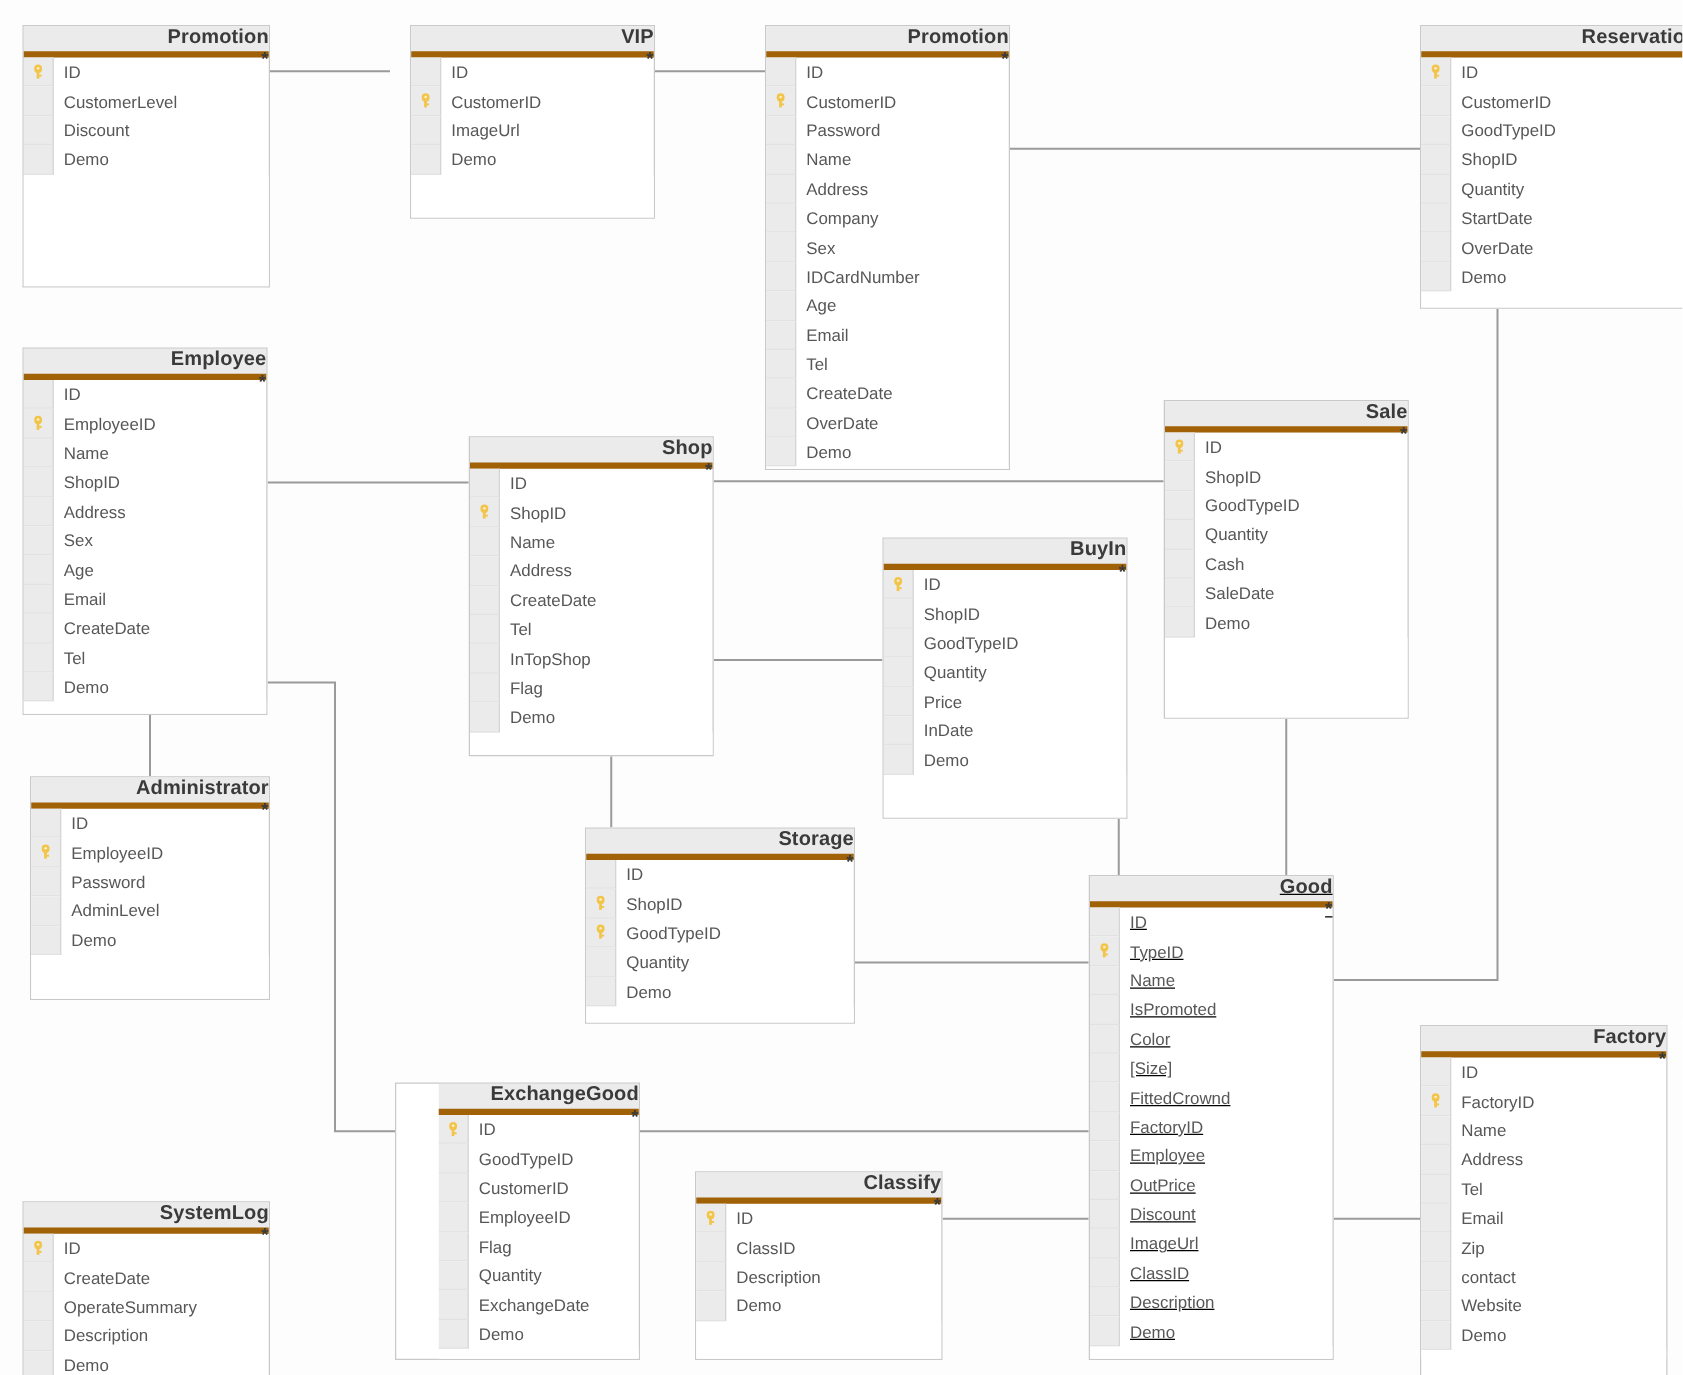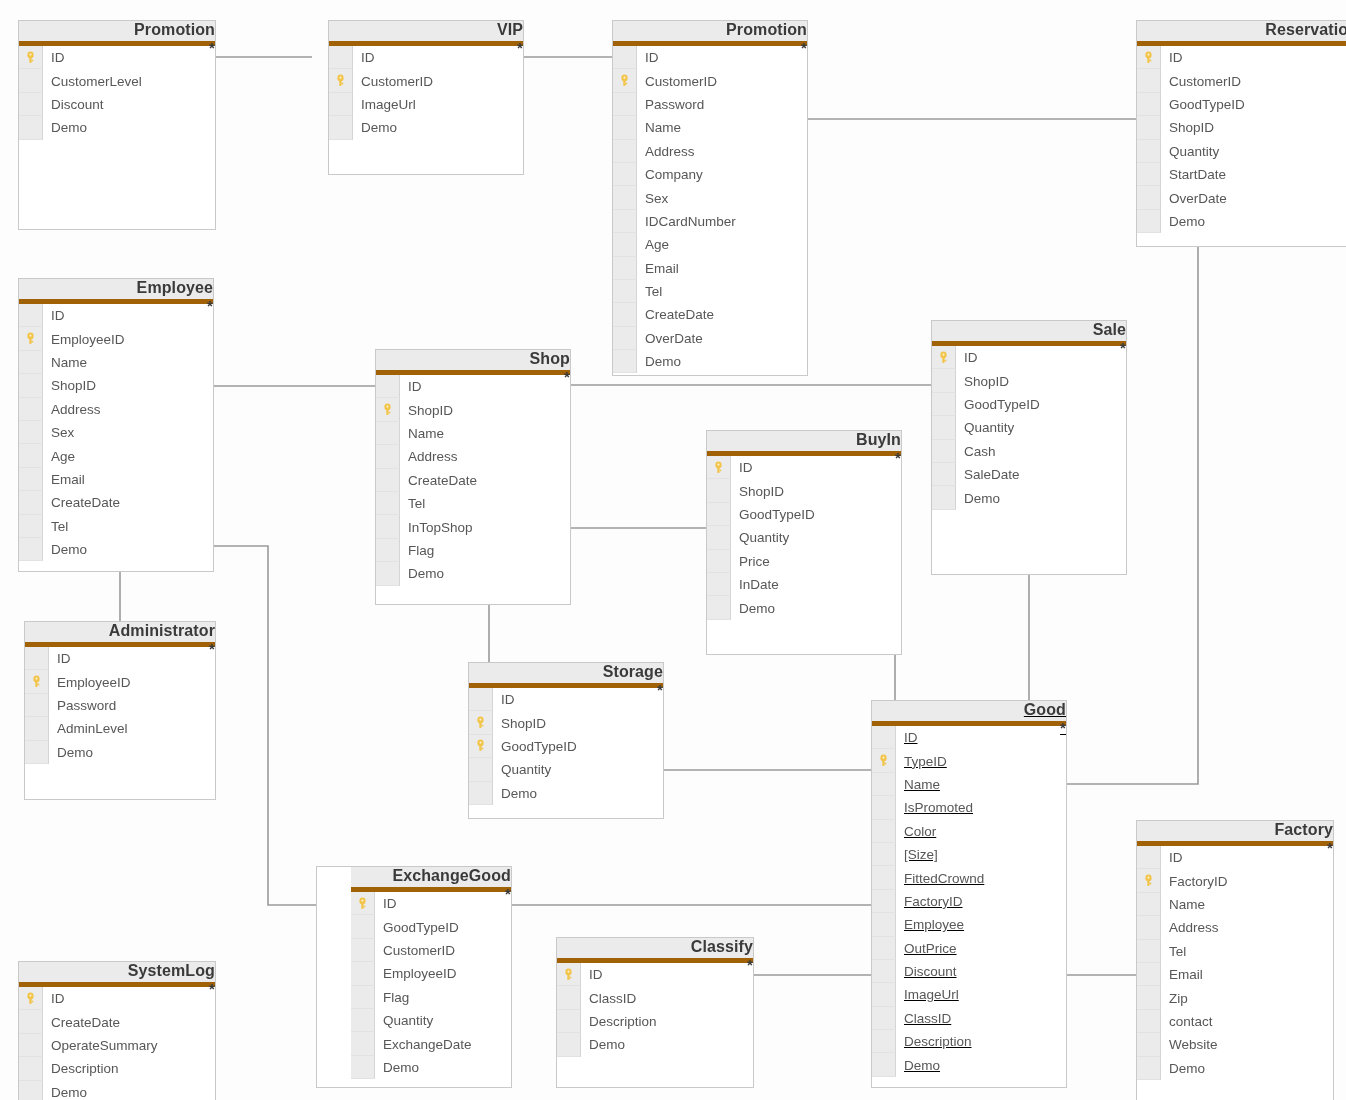--- a/index.html
+++ b/index.html
@@ -531,21 +531,21 @@
             <div class="gutter"></div>
             <div class="fieldname">AdminLevel</div>
           </div>
           <div class="row">
             <div class="gutter"></div>
             <div class="fieldname">Demo</div>
           </div>
         </div>
         <div class="filler" style="height: 35px;"></div>
       </div>
-      <div class="table-box" style="left: 468px; top: 662px; width: 196px; height: 157px;">
+      <div class="table-box" style="left: 468px; top: 662px; width: 216px; height: 157px;">
         <div class="tbl-header">
           <span>Storage</span>
           <span class="star">*</span>
         </div>
         <div class="tbl-rows">
           <div class="row">
             <div class="gutter"></div>
             <div class="fieldname">ID</div>
           </div>
           <div class="row">

